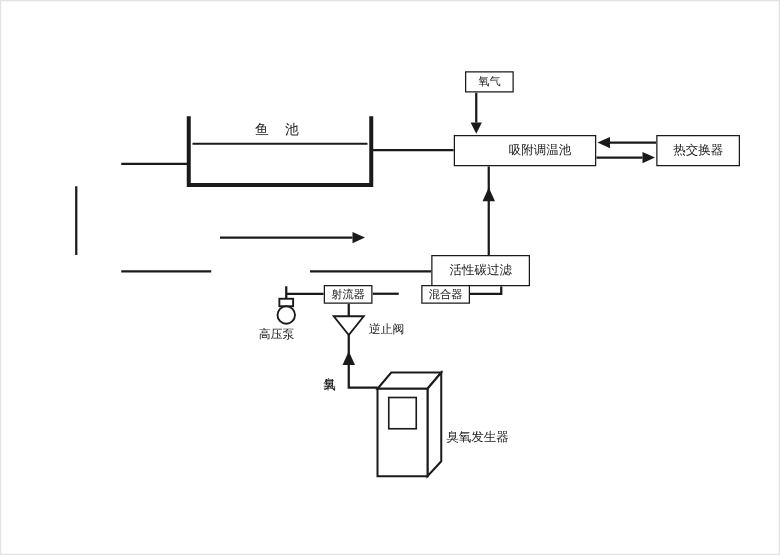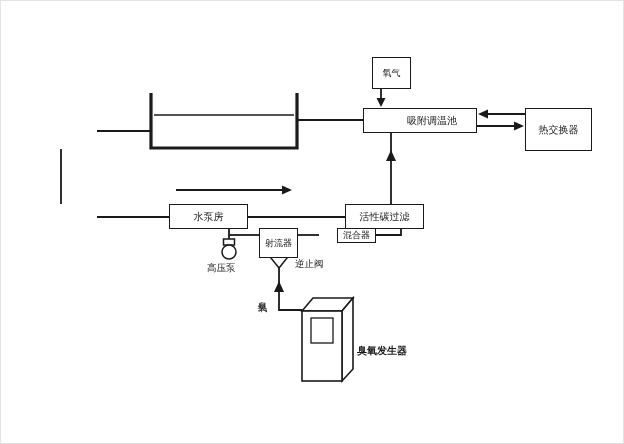--- a/index.html
+++ b/index.html
@@ -99,36 +99,36 @@
     <g stroke="#1a1a1a" fill="#ffffff" stroke-width="1.6">
       <polygon points="301,310 312,297 352,297 341,310"></polygon>
       <polygon points="341,310 352,297 352,368 341,380"></polygon>
       <rect x="301" y="310" width="40" height="70"></rect>
       <rect x="310" y="317" width="22" height="25" stroke-width="1.3"></rect>
     </g>
   </svg>
 
 
 
-  <div class="node" style="left:168px; top:203px; width:79px; height:25px;">水泵房</div>
 
   <div class="node" style="left:344px; top:203px; width:79px; height:25px;">活性碳过滤</div>
 
   <div class="node" style="left:362px; top:107px; width:114px; height:25px;padding-left:24px;">吸附调温池</div>
 
-  <div class="node" style="left:524px; top:107px; width:67px; height:43px;">热交换器</div>
+  <div class="node" style="left:524px; top:107px; width:67px; height:25px;">热交换器</div>
 
-  <div class="node sm" style="left:371px; top:56px; width:39px; height:32px;">氧气</div>
+  <div class="node sm" style="left:371px; top:56px; width:39px; height:17px;">氧气</div>
 
-  <div class="node sm" style="left:258px; top:227px; width:39px; height:30px;">射流器</div>
+  <div class="node sm" style="left:258px; top:227px; width:39px; height:15px;">射流器</div>
 
   <div class="node sm" style="left:304px; top:227px; width:39px; height:15px;margin-left:32px;">混合器</div>
 
+  <div class="pond-label">鱼 池</div>
 
   <div class="lbl center" style="left:206px; top:262px; width:44px;">高压泵</div>
 
   <div class="lbl" style="left:294px; top:258px;">逆止阀</div>
 
   <div class="lbl vert" style="left:256px; top:292px;">臭氧</div>
 
-  <div class="lbl" style="left:356px; top:344px; font-size:10px;font-weight:bold;">臭氧发生器</div>
+  <div class="lbl" style="left:356px; top:344px; font-size:10px;">臭氧发生器</div>
 
 </div>
 
 </body></html>

